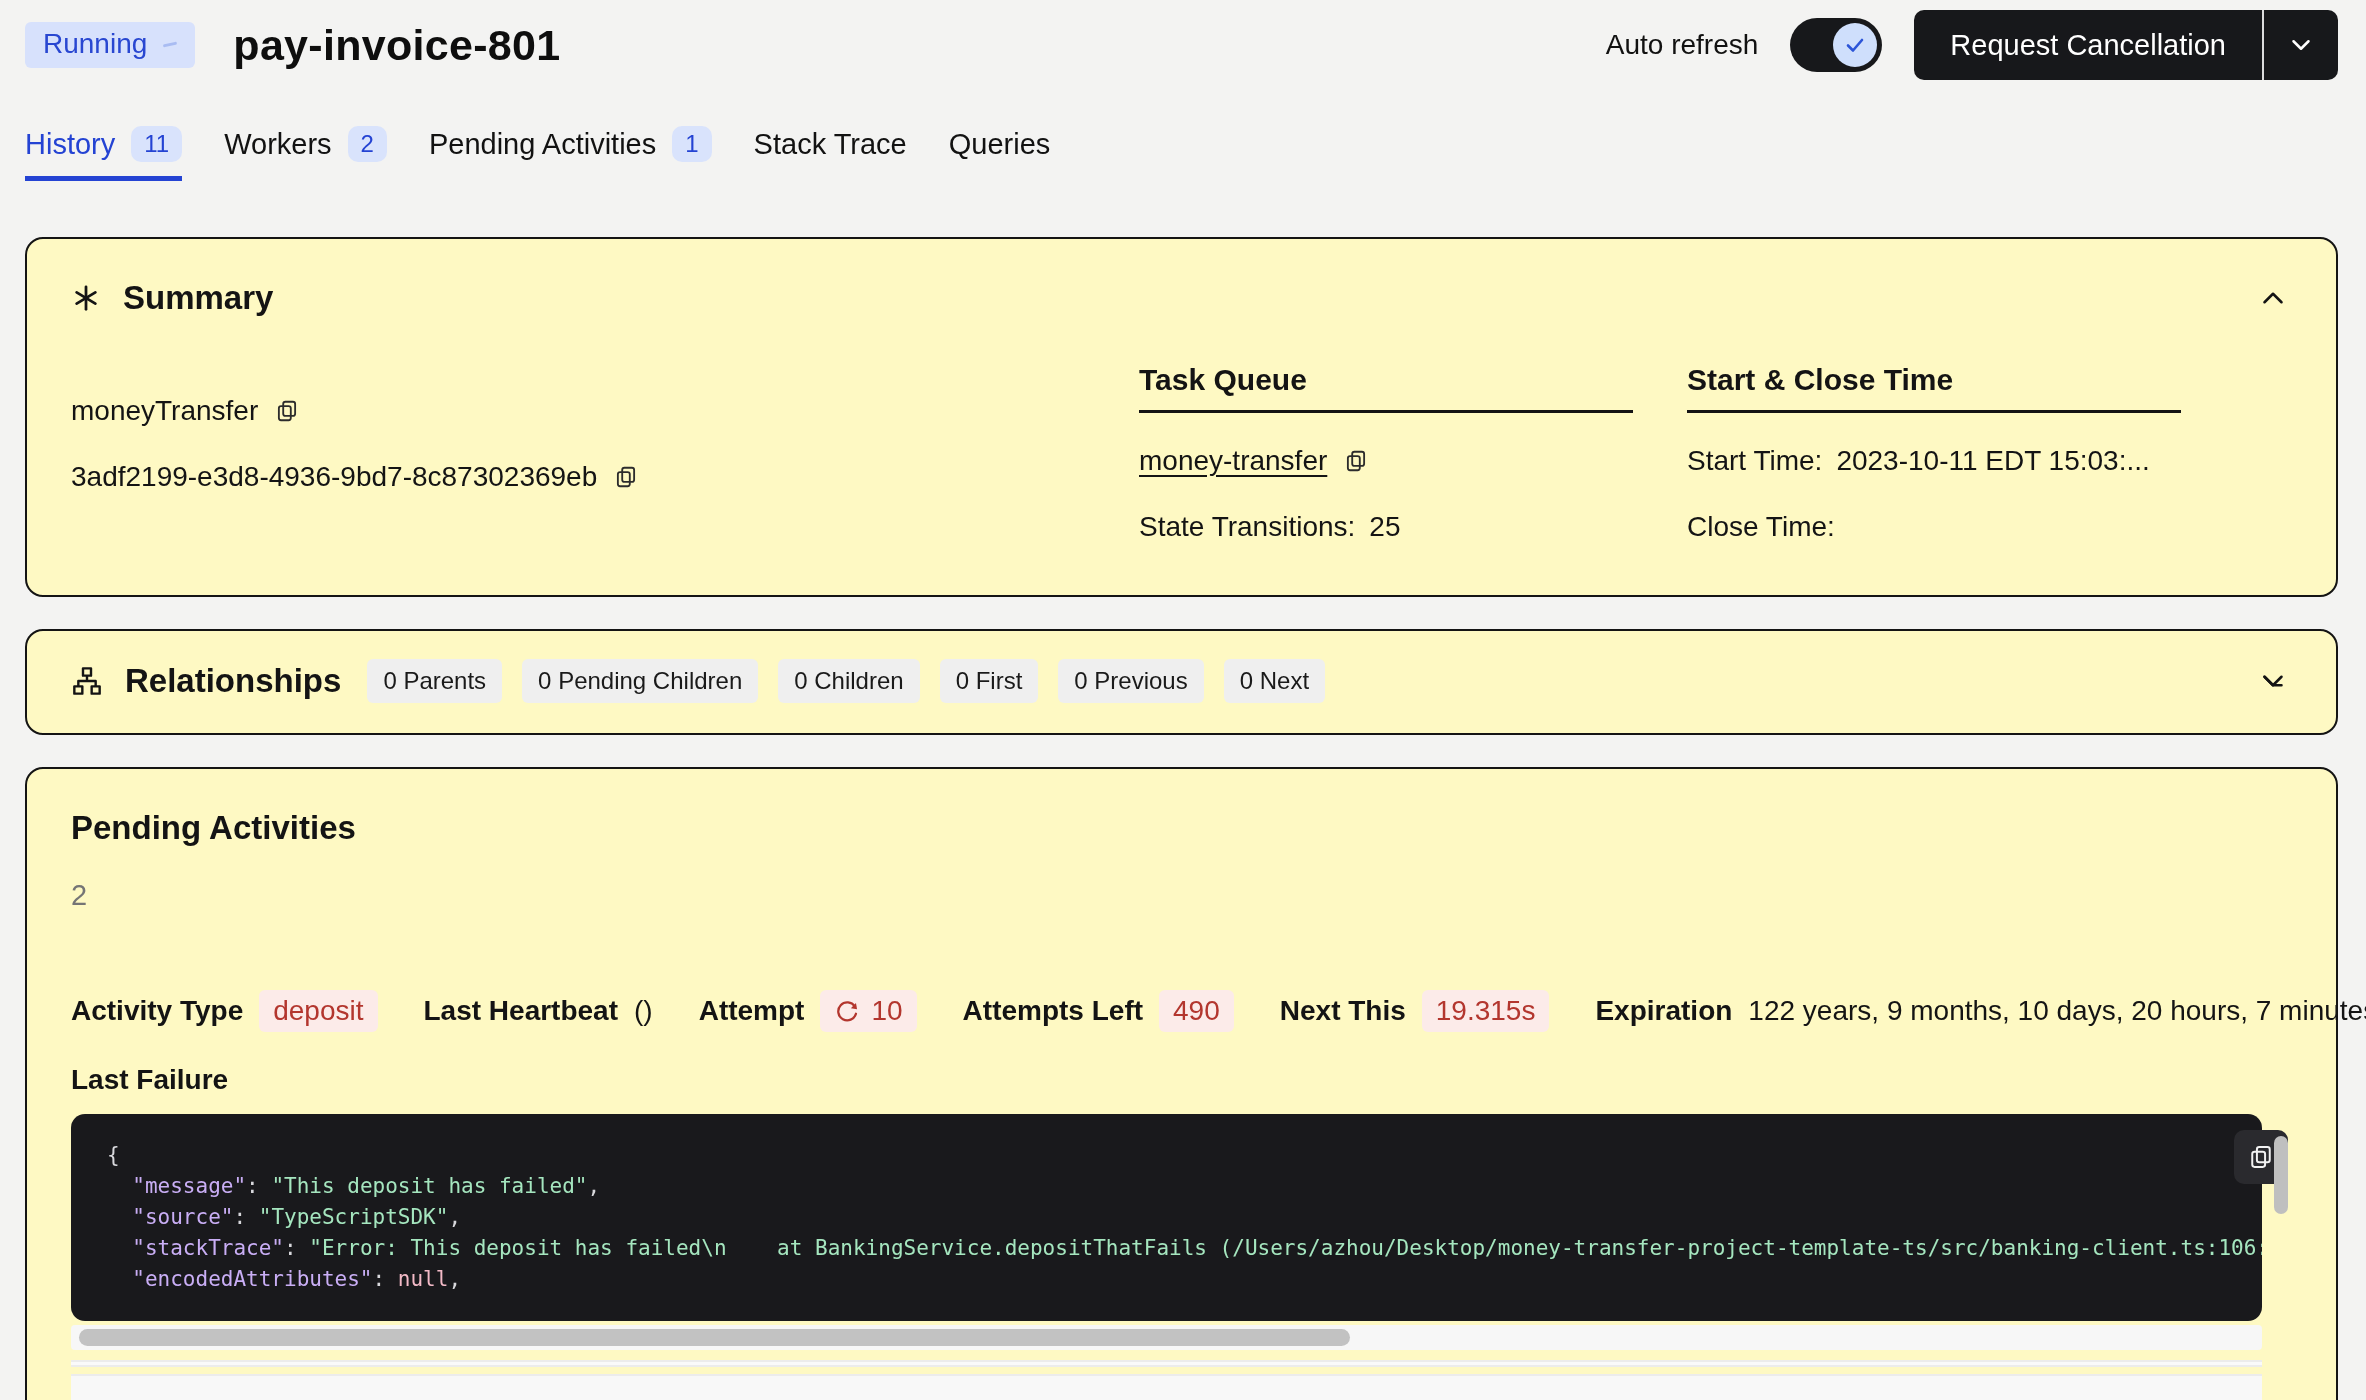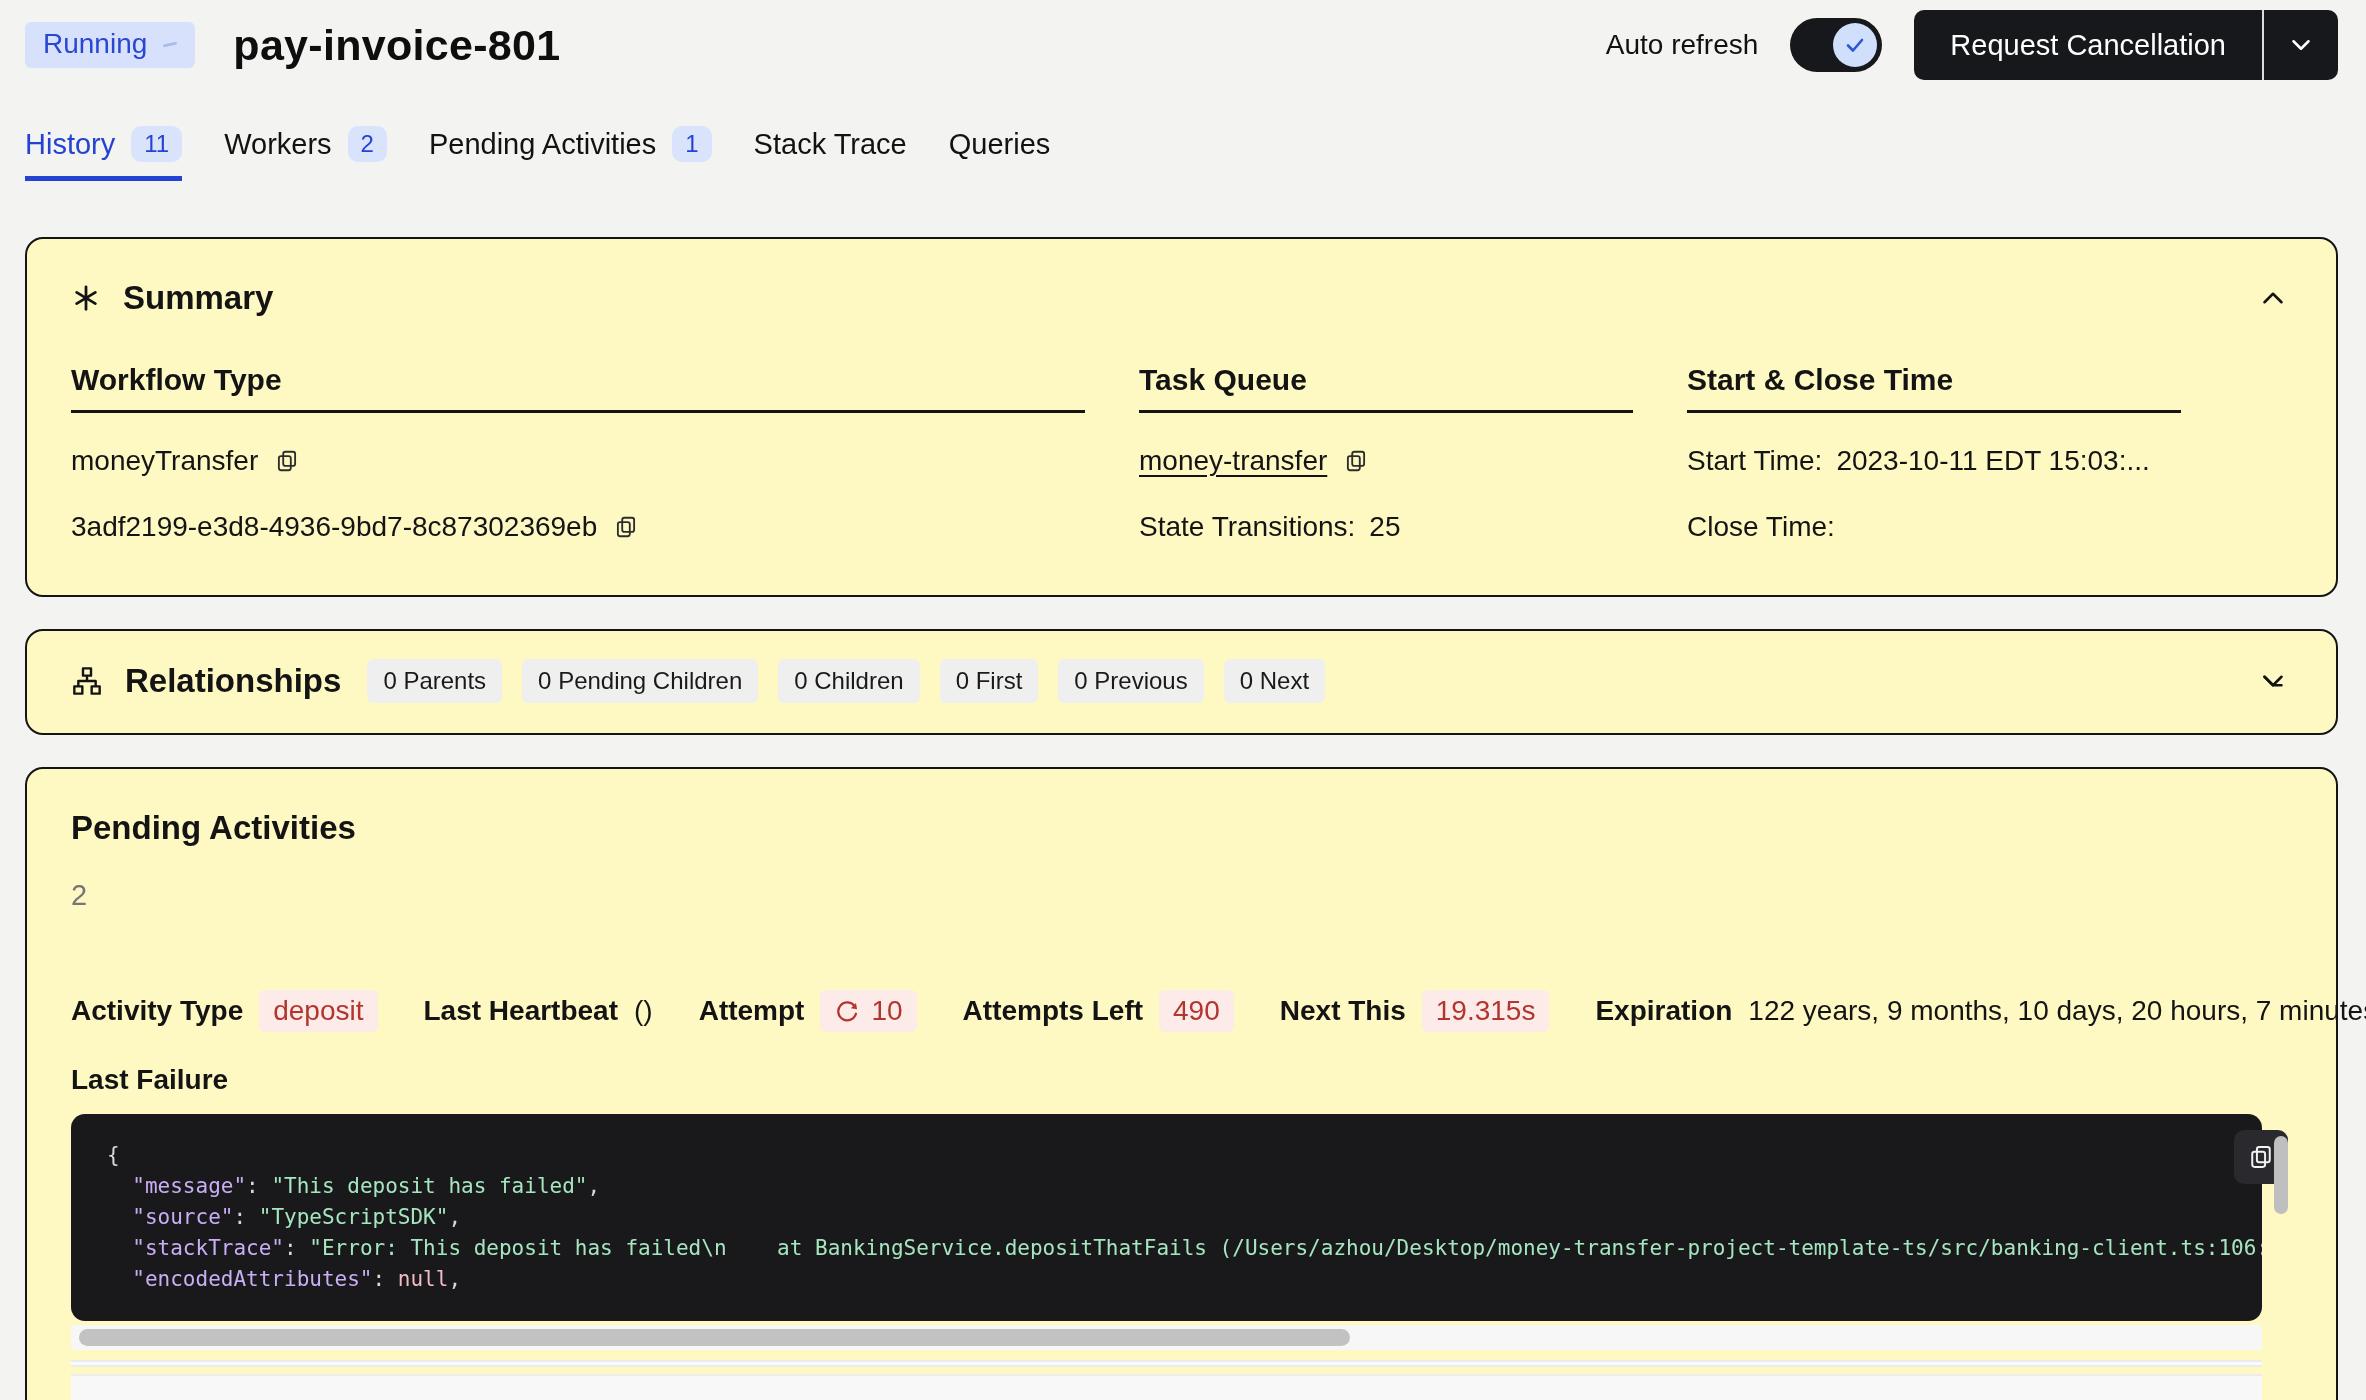--- a/index.html
+++ b/index.html
@@ -185,21 +185,20 @@
       <span class="card-title">Summary</span>
       <span class="chev-btn">
         <svg width="34" height="34" viewBox="0 0 24 24" fill="none" stroke="#141414" stroke-width="1.8" stroke-linecap="round" stroke-linejoin="round">
             <polyline points="6,15 12,9 18,15"></polyline>
           </svg>
       </span>
     </div>
 
     <div class="summary-cols">
       <div class="scol-1">
-        <div class="col-head">Workflow Type</div>
         <div class="col-row">
           <span>moneyTransfer</span>
           <span class="copy-btn">
             <svg width="26" height="26" viewBox="0 0 24 24" fill="none" stroke="currentColor" stroke-width="1.7" stroke-linejoin="round">
                 <rect x="8.5" y="3.5" width="11" height="13" rx="2"></rect>
                 <rect x="4.5" y="7.5" width="11" height="13" rx="2"></rect>
               </svg>
           </span>
         </div>
         <div class="col-row">

